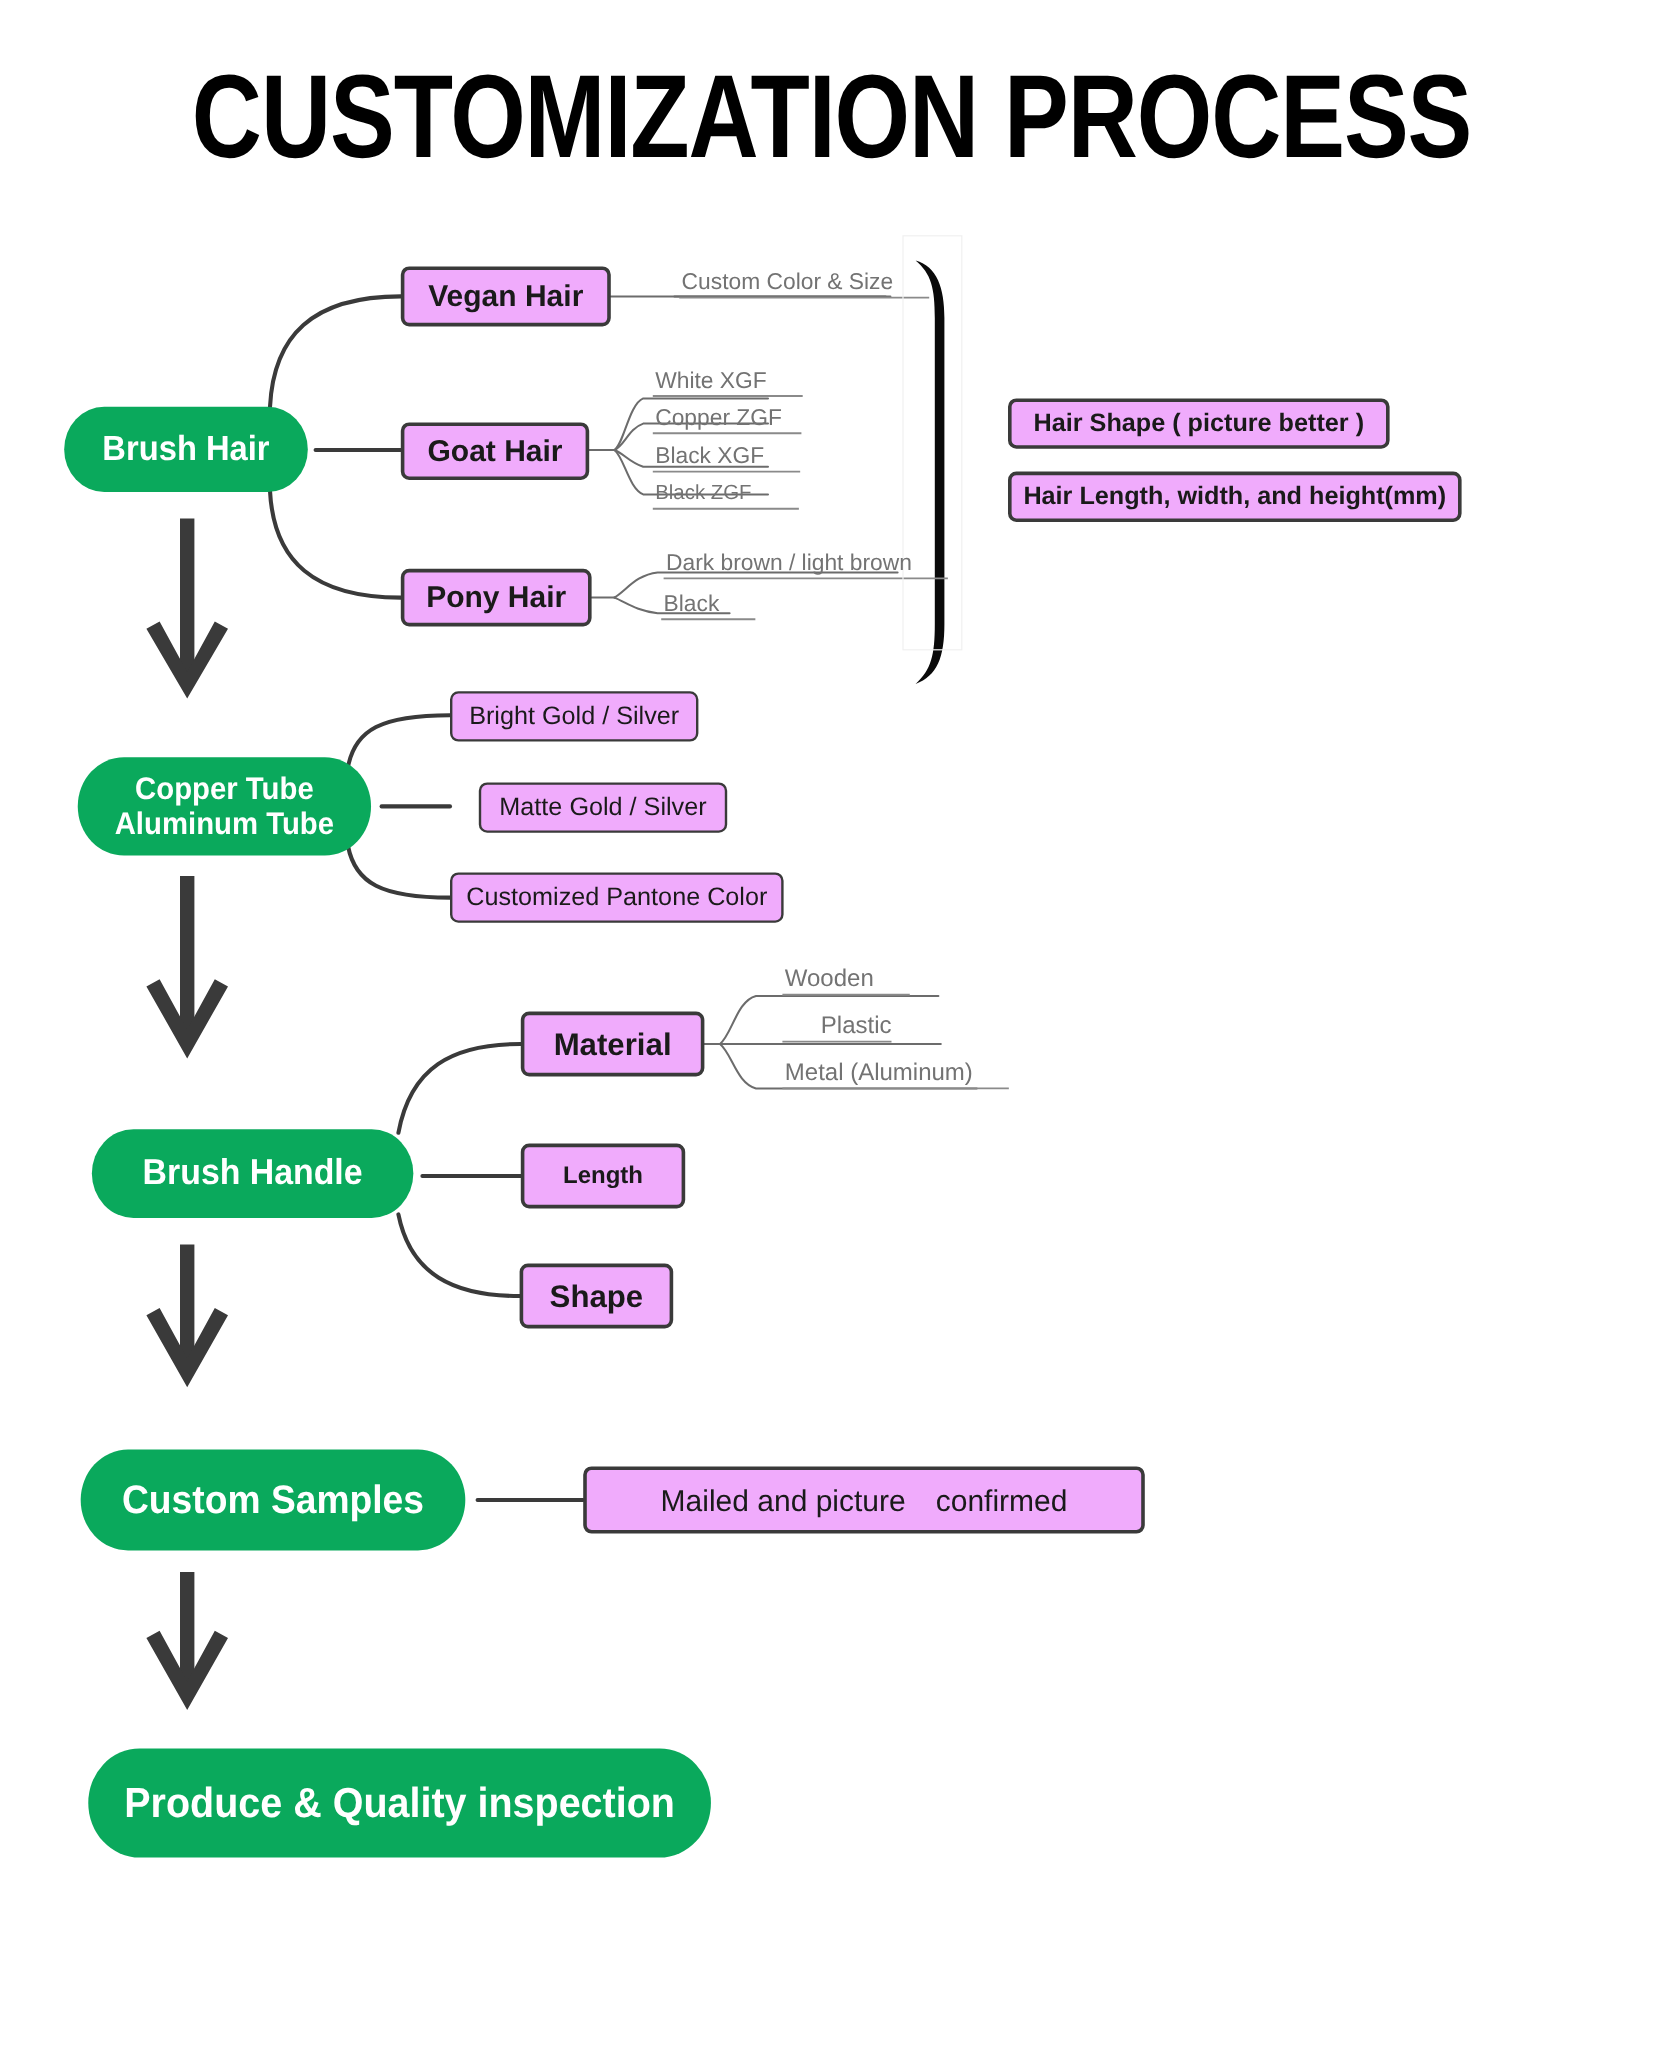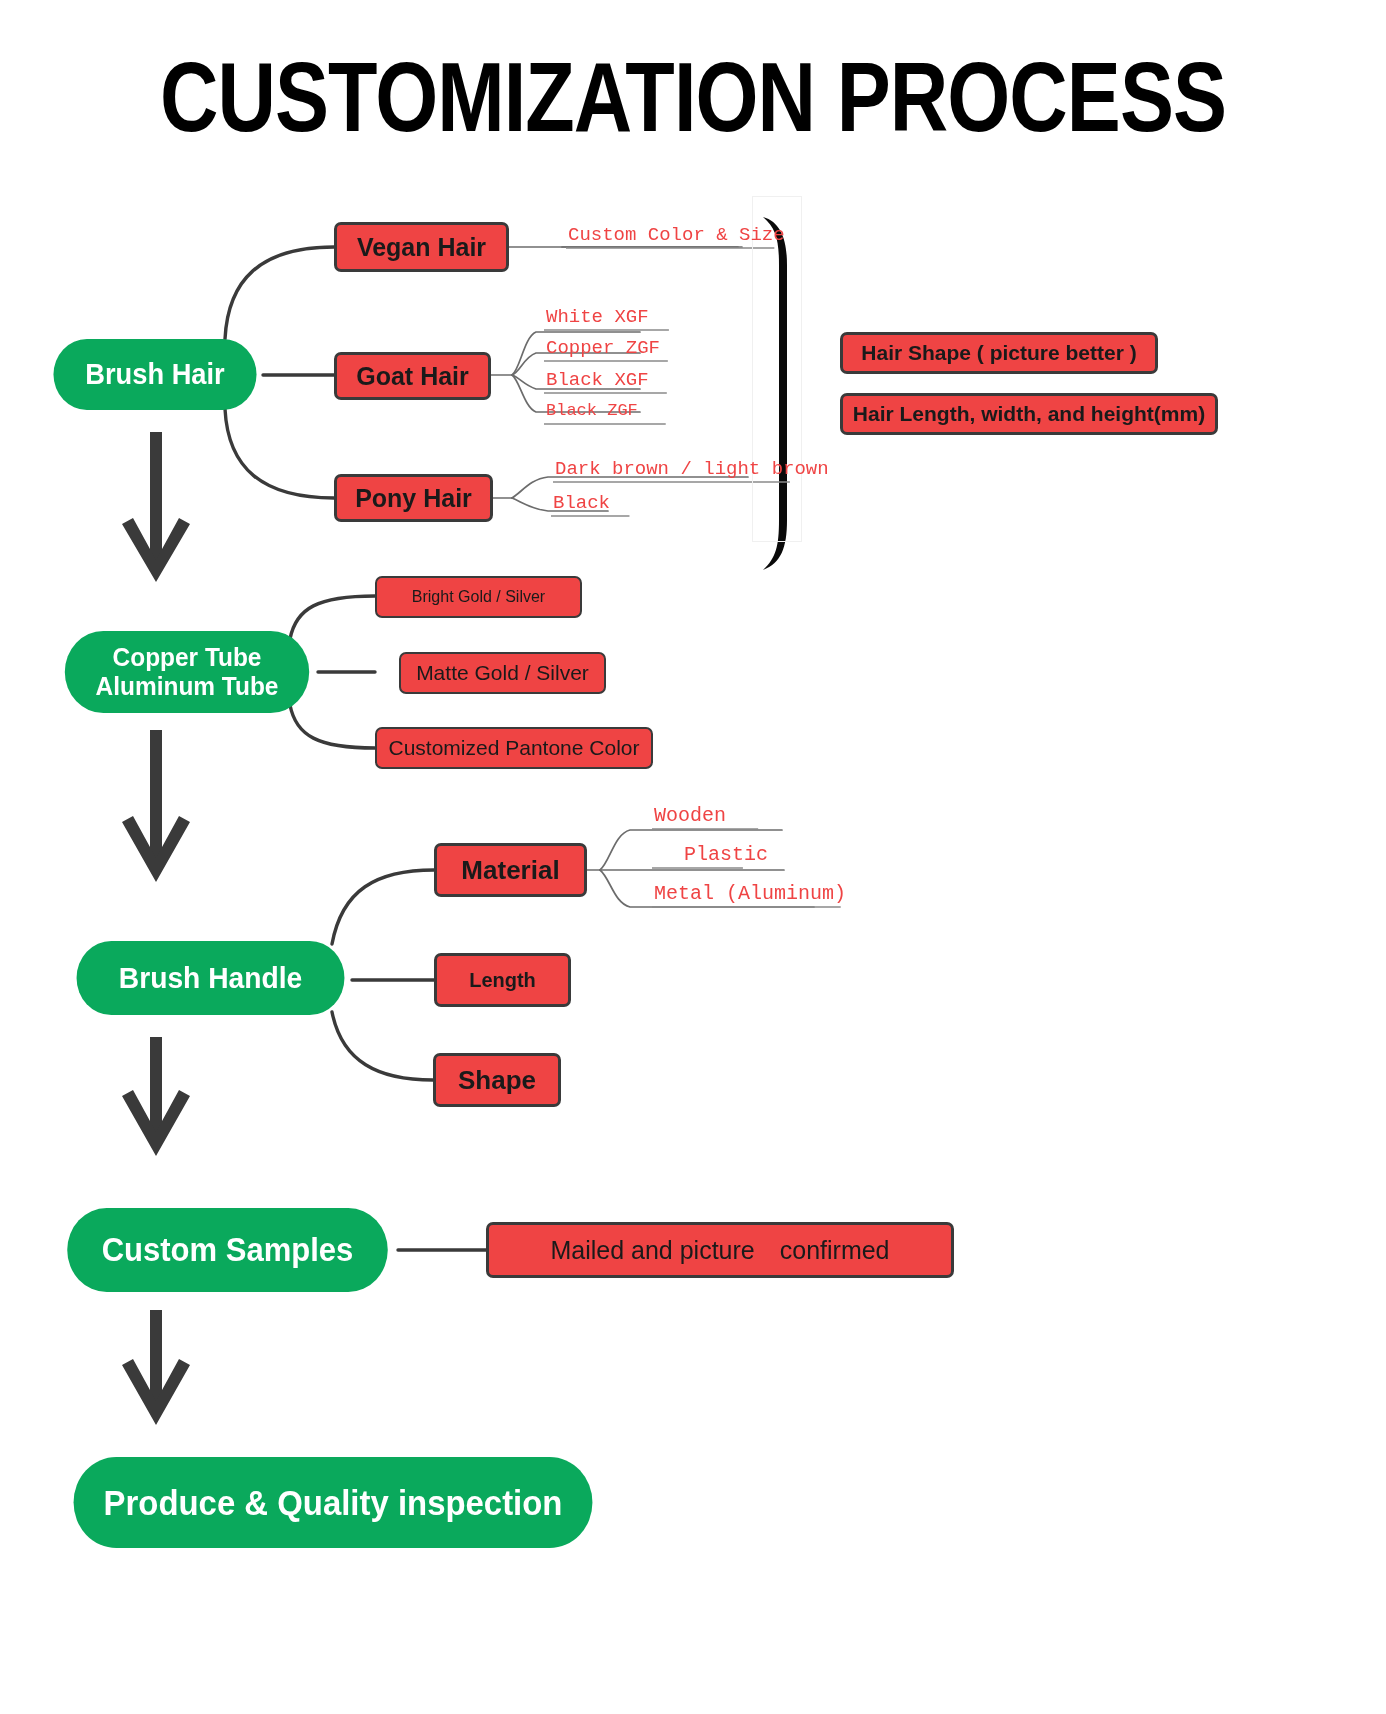--- a/index.html
+++ b/index.html
@@ -53,42 +53,42 @@
     font-weight: bold;
     font-family: "Liberation Sans", sans-serif;
     line-height: 1.12;
     box-sizing: border-box;
     transform: scaleX(0.94);
   }
 
   
   .box {
     position: absolute;
-    background: #ef4444;
+    background: #f0abfc;
     border: 2.5px solid #3a3a3a;
     border-radius: 7px;
     display: flex;
     align-items: center;
     justify-content: center;
     text-align: center;
     box-sizing: border-box;
     font-family: "Liberation Sans", sans-serif;
     color: #1a1a1a;
     white-space: nowrap;
   }
   .box.heavy {
     border-width: 3px;
     font-weight: bold;
   }
 
   
   .leaf {
     position: absolute;
-    font-family: Liberation Mono, monospace;
-    color: #ef4444;
+    font-family: Liberation Sans, sans-serif;
+    color: #737373;
     white-space: nowrap;
     line-height: 1;
   }
 
   
   .bracket-frame {
     position: absolute;
     border: 1px solid #f0f0f0;
     box-sizing: border-box;
   }
@@ -201,21 +201,21 @@
 <div class="leaf" style="left:553px; top:494px; font-size:19px;">Black</div>
 
 <div class="box heavy" style="left:840px; top:332px; width:318px; height:42px; font-size:21px;">Hair Shape ( picture better )</div>
 <div class="box heavy" style="left:840px; top:393px; width:378px; height:42px; font-size:21px;">Hair Length, width, and height(mm)</div>
 
 <div class="pill" style="left:57px; top:631px; width:260px; height:82px; font-size:26px; flex-direction:column;">
   <span>Copper Tube</span>
   <span>Aluminum Tube</span>
 </div>
 
-<div class="box" style="left:375px; top:576px; width:207px; height:42px; font-size:16px;">Bright Gold / Silver</div>
+<div class="box" style="left:375px; top:576px; width:207px; height:42px; font-size:21px;">Bright Gold / Silver</div>
 <div class="box" style="left:375px; top:652px; width:207px; height:42px; font-size:21px;margin-left:24px;">Matte Gold / Silver</div>
 <div class="box" style="left:375px; top:727px; width:278px; height:42px; font-size:21px;">Customized Pantone Color</div>
 
 <div class="pill" style="left:68px; top:941px; width:285px; height:74px; font-size:30px;">Brush Handle</div>
 
 <div class="box heavy" style="left:434px; top:843px; width:153px; height:54px; font-size:26px;">Material</div>
 <div class="box heavy" style="left:434px; top:953px; width:137px; height:54px; font-size:20px;">Length</div>
 <div class="box heavy" style="left:433px; top:1053px; width:128px; height:54px; font-size:26px;">Shape</div>
 
 <div class="leaf" style="left:654px; top:806px; font-size:20px;">Wooden</div>

